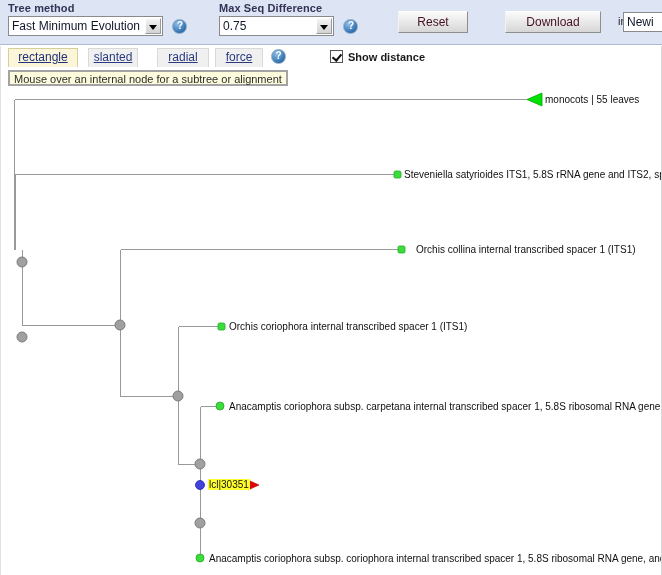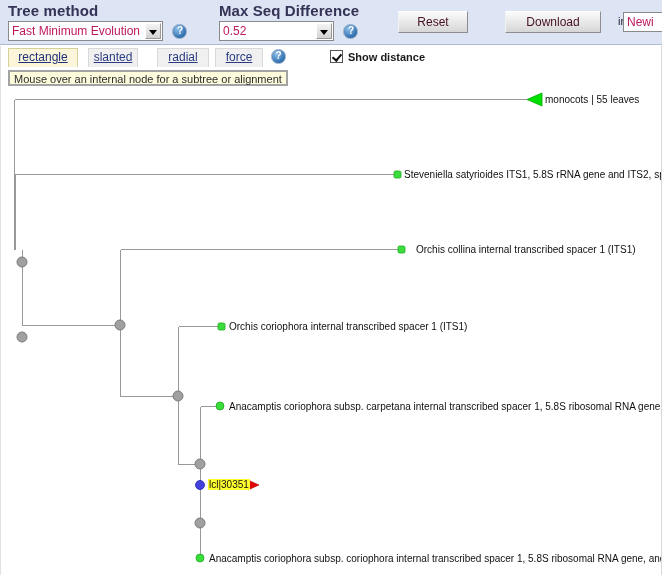--- a/index.html
+++ b/index.html
@@ -22,38 +22,38 @@
     width: 662px; height: 45px;
     background: #dde4f3;
     border-bottom: 1px solid #aeb9d2;
     box-sizing: border-box;
   }
   .ctrl-group {
     position: absolute;
     top: 2px;
   }
   .ctrl-label {
-    font-size: 15px;
+    font-size: 11px;
     font-weight: bold;
     color: #333355;
     display: block;
     margin-bottom: 2px;
     letter-spacing: 0.1px;
     white-space: nowrap;
   }
   .selbox {
     display: inline-block;
     position: relative;
     height: 20px;
     background: #ffffff;
     border: 1px solid #8a8a8a;
     box-sizing: border-box;
     vertical-align: middle;
     font-size: 12px;
-    color: #be185d;
+    color: #0f172a;
     line-height: 18px;
     padding-left: 3px;
     overflow: hidden;
     white-space: nowrap;
   }
   .selbox .arrowbtn {
     position: absolute;
     right: 1px; top: 1px;
     width: 16px; height: 16px;
     background: linear-gradient(#f4f4f4, #d2d2d2);
@@ -257,21 +257,21 @@
     <span class="selbox" id="tree-method-select">
       <span class="selval">Fast Minimum Evolution</span>
       <span class="arrowbtn"></span>
     </span>
     <span class="helpicon"></span>
   </div>
 
   <div class="ctrl-group" style="left:219px;">
     <span class="ctrl-label">Max Seq Difference</span>
     <span class="selbox" id="maxseq-select">
-      <span class="selval">0.52</span>
+      <span class="selval">0.75</span>
       <span class="arrowbtn"></span>
     </span>
     <span class="helpicon"></span>
   </div>
 
   <button class="btn" id="reset-button">Reset</button>
   <button class="btn" id="download-button">Download</button>
   <span id="in-label">in</span>
   <span id="format-wrap">
     <span class="selbox" id="format-select">

